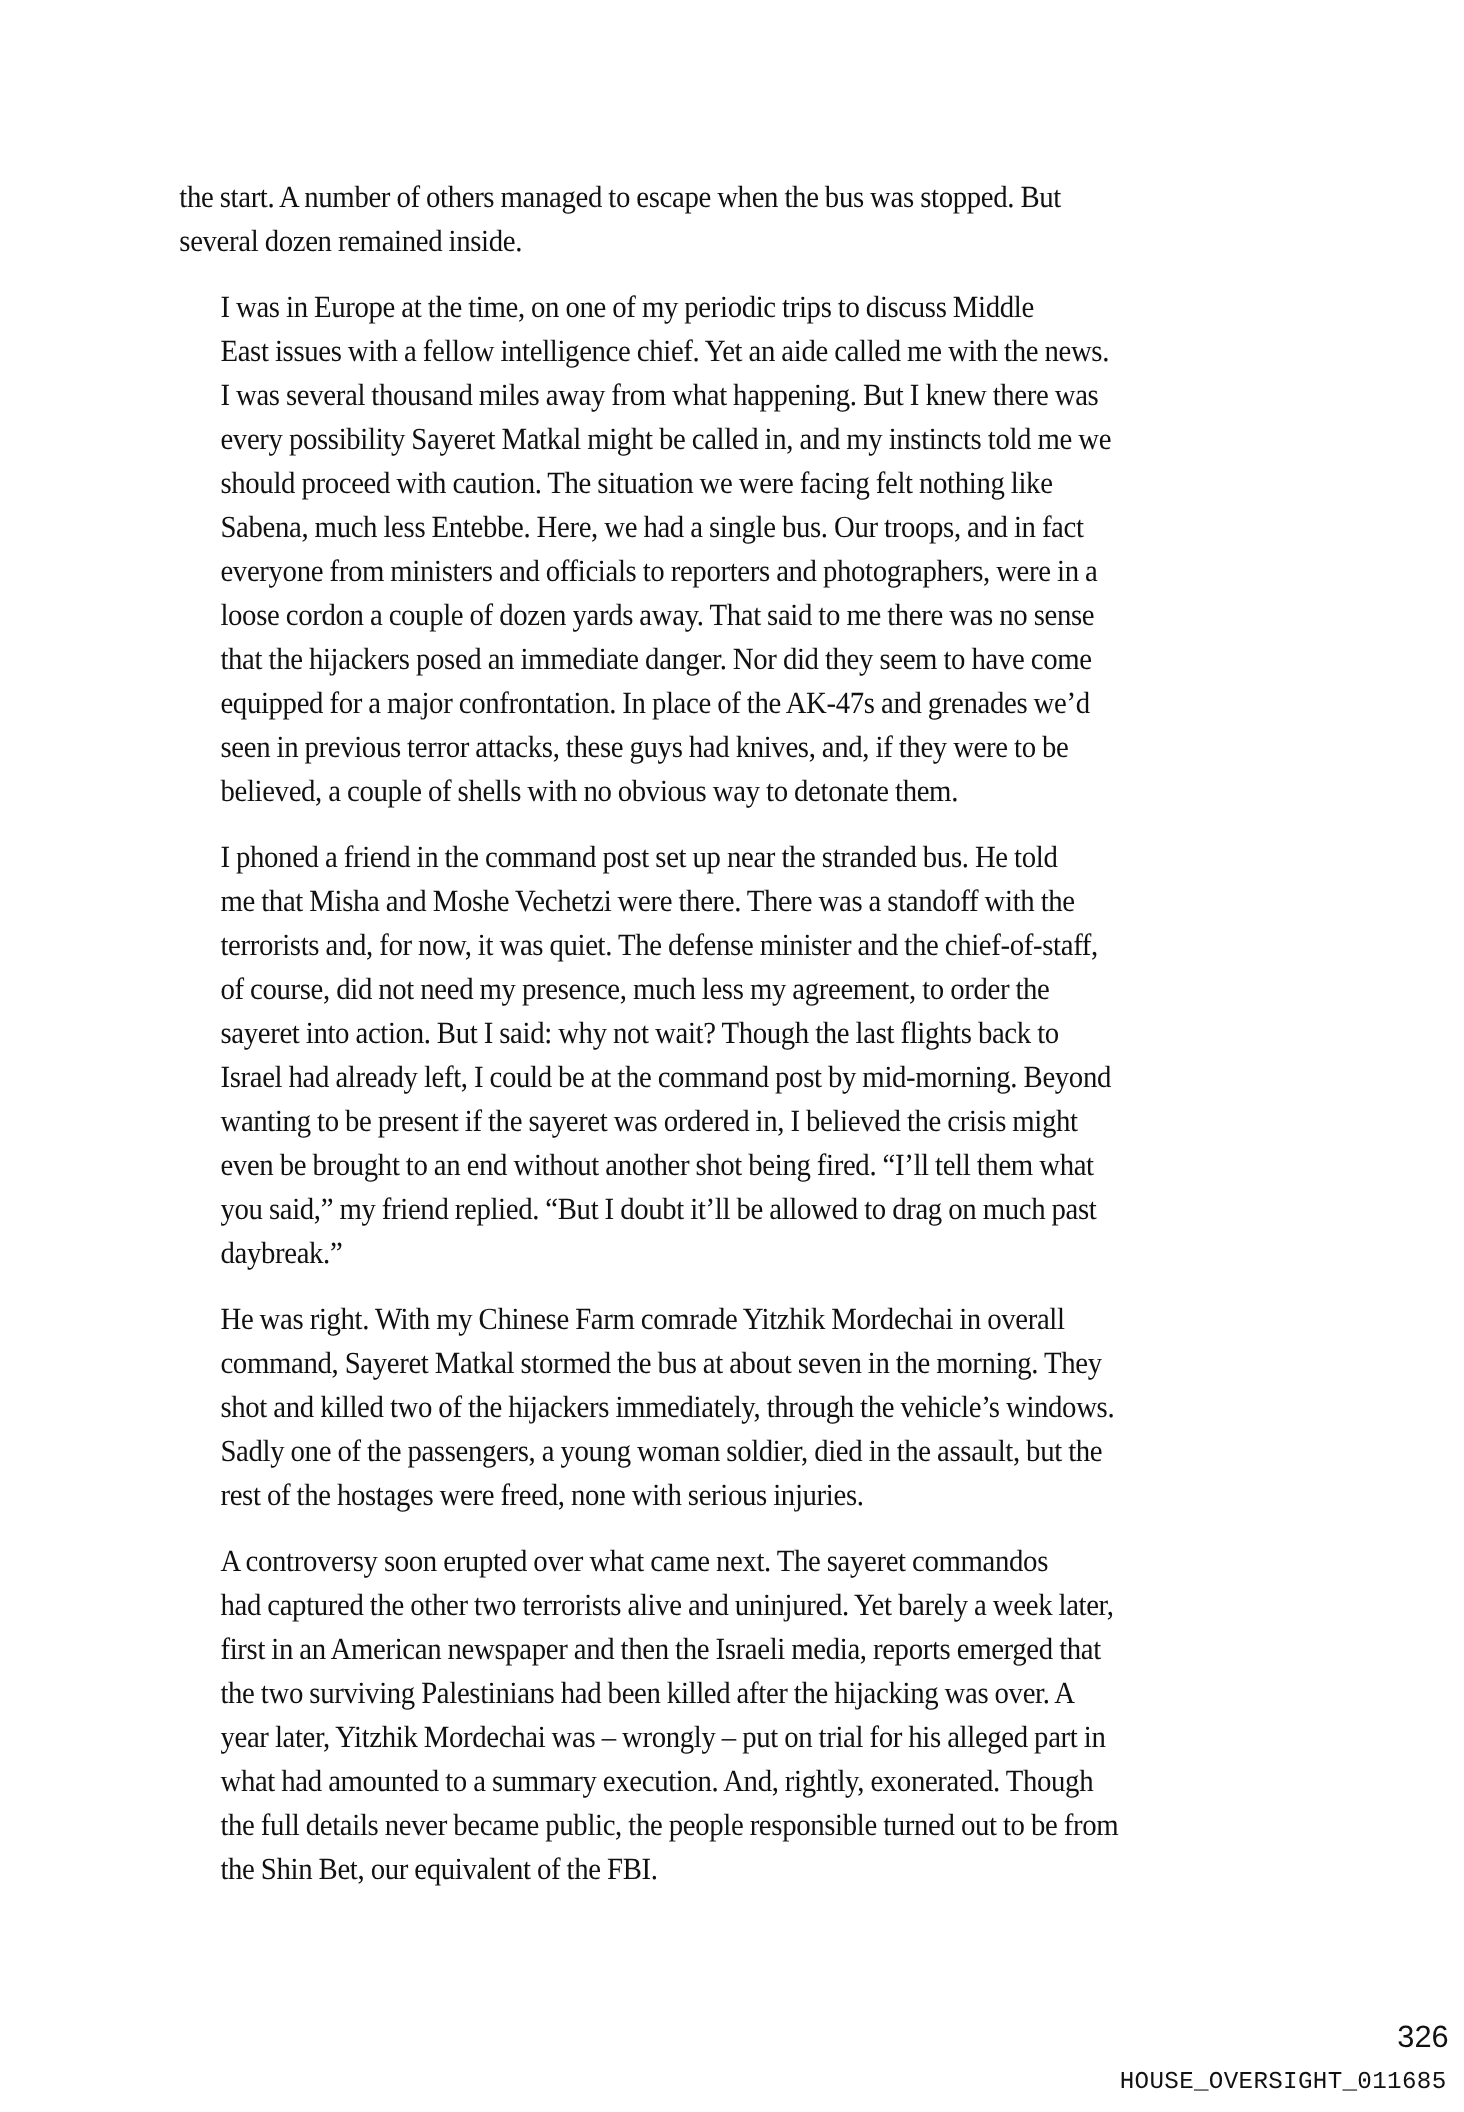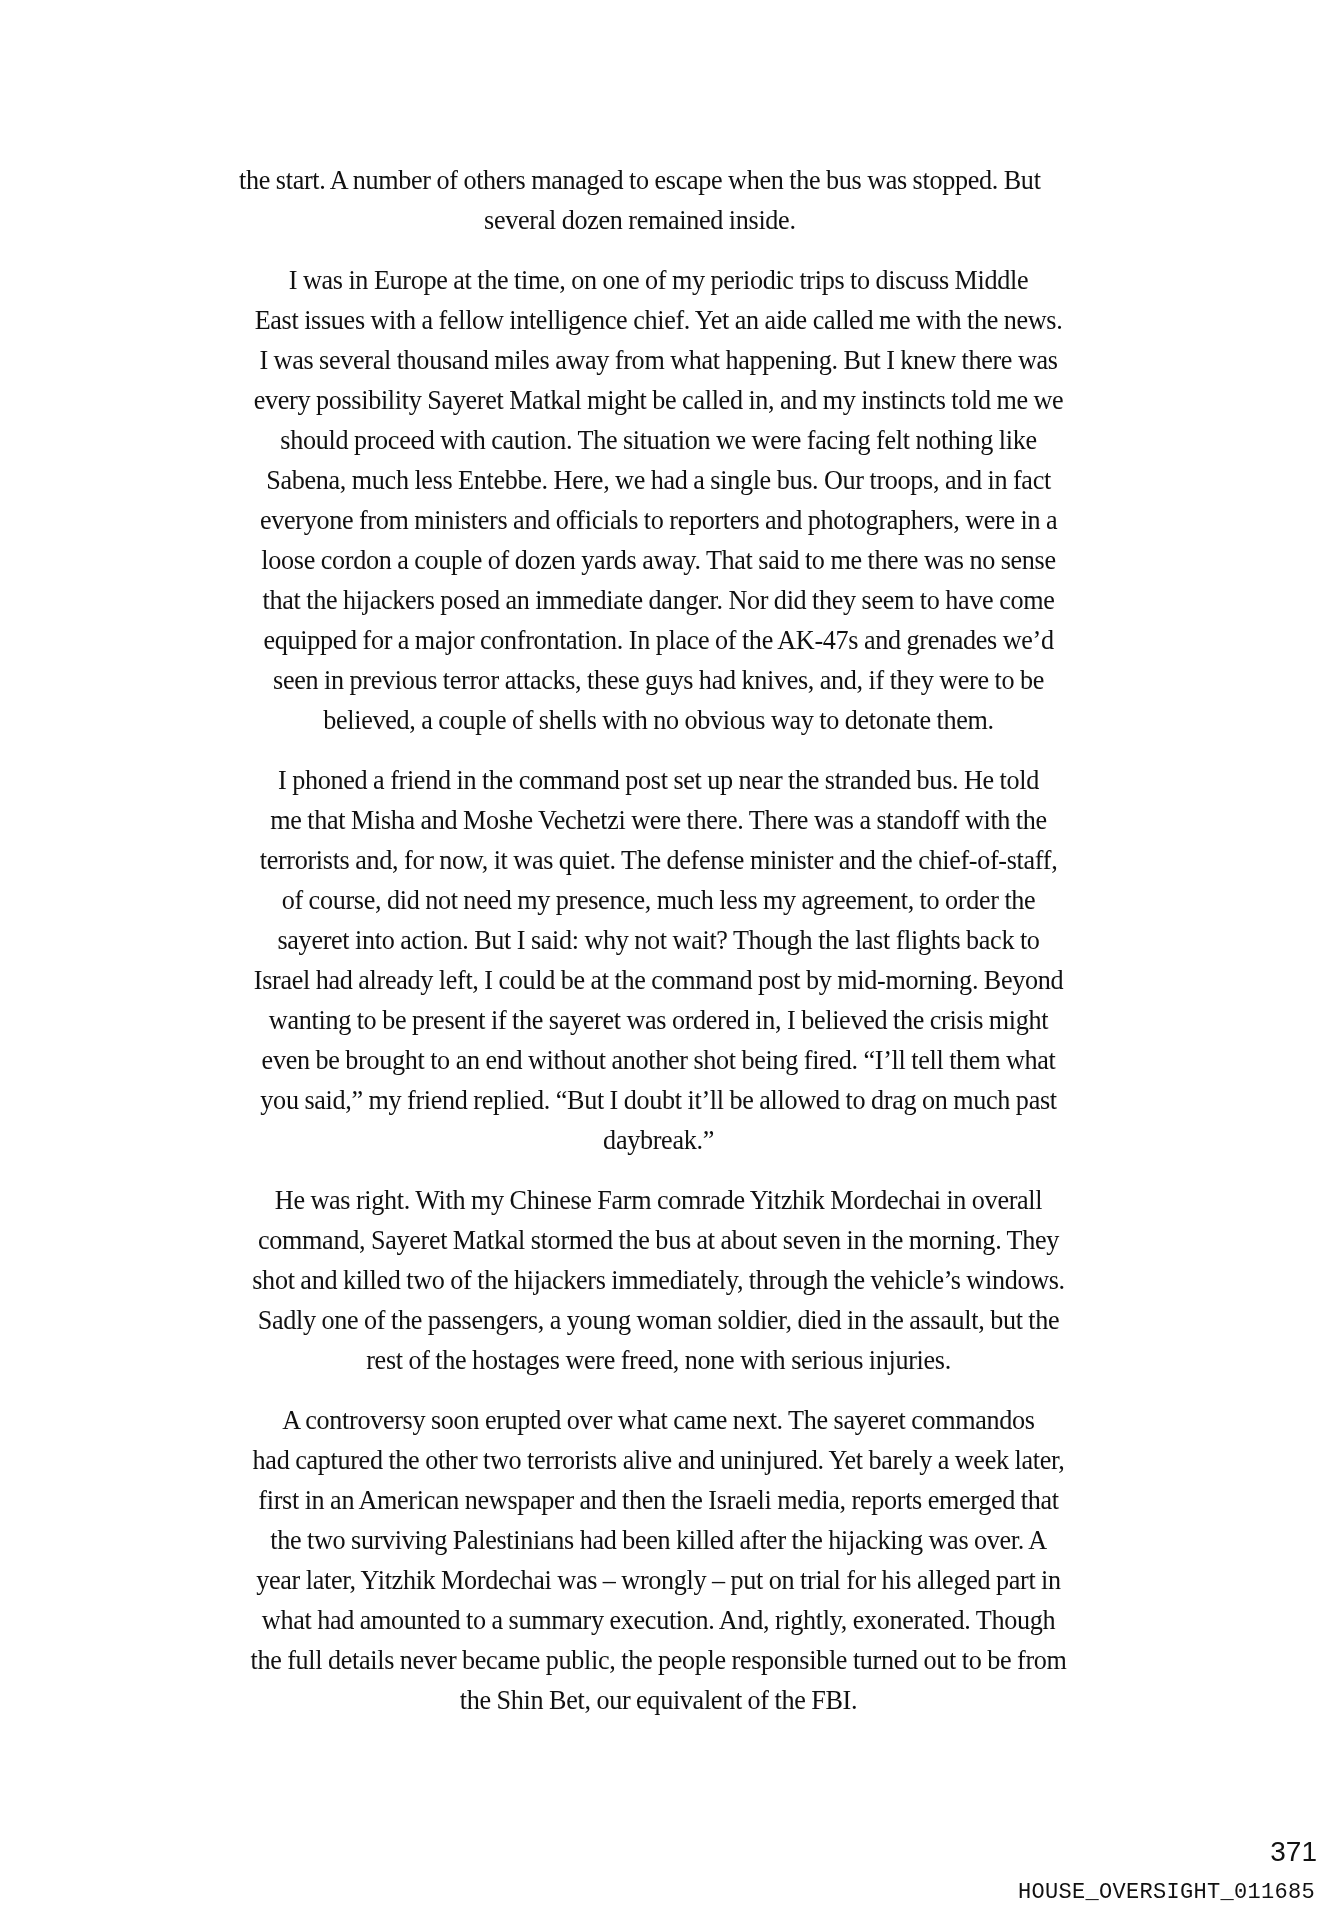--- a/index.html
+++ b/index.html
@@ -13,21 +13,20 @@
       position: relative;
       overflow: hidden;
       color: #111111;
     }
     .page {
       position: absolute;
       left: 0; top: 0;
       width: 1331px;
       height: 1920px;
       background: #ffffff;
-      text-align: center;
     }
     .body-text {
       position: absolute;
       left: 163px;
       top: 160px;
       width: 1020px;
       font-family: "Liberation Serif", "DejaVu Serif", serif;
       font-size: 28px;
       line-height: 40px;
       letter-spacing: -0.35px;
@@ -119,15 +118,15 @@
       <span class="line">first in an American newspaper and then the Israeli media, reports emerged that</span>
       <span class="line">the two surviving Palestinians had been killed after the hijacking was over. A</span>
       <span class="line">year later, Yitzhik Mordechai was – wrongly – put on trial for his alleged part in</span>
       <span class="line">what had amounted to a summary execution. And, rightly, exonerated. Though</span>
       <span class="line">the full details never became public, the people responsible turned out to be from</span>
       <span class="line">the Shin Bet, our equivalent of the FBI.</span>
     </p>
 
   </div>
 
-  <div class="page-number">371</div>
+  <div class="page-number">326</div>
   <div class="bates">HOUSE_OVERSIGHT_011685</div>
 </div>
 
 </body></html>

